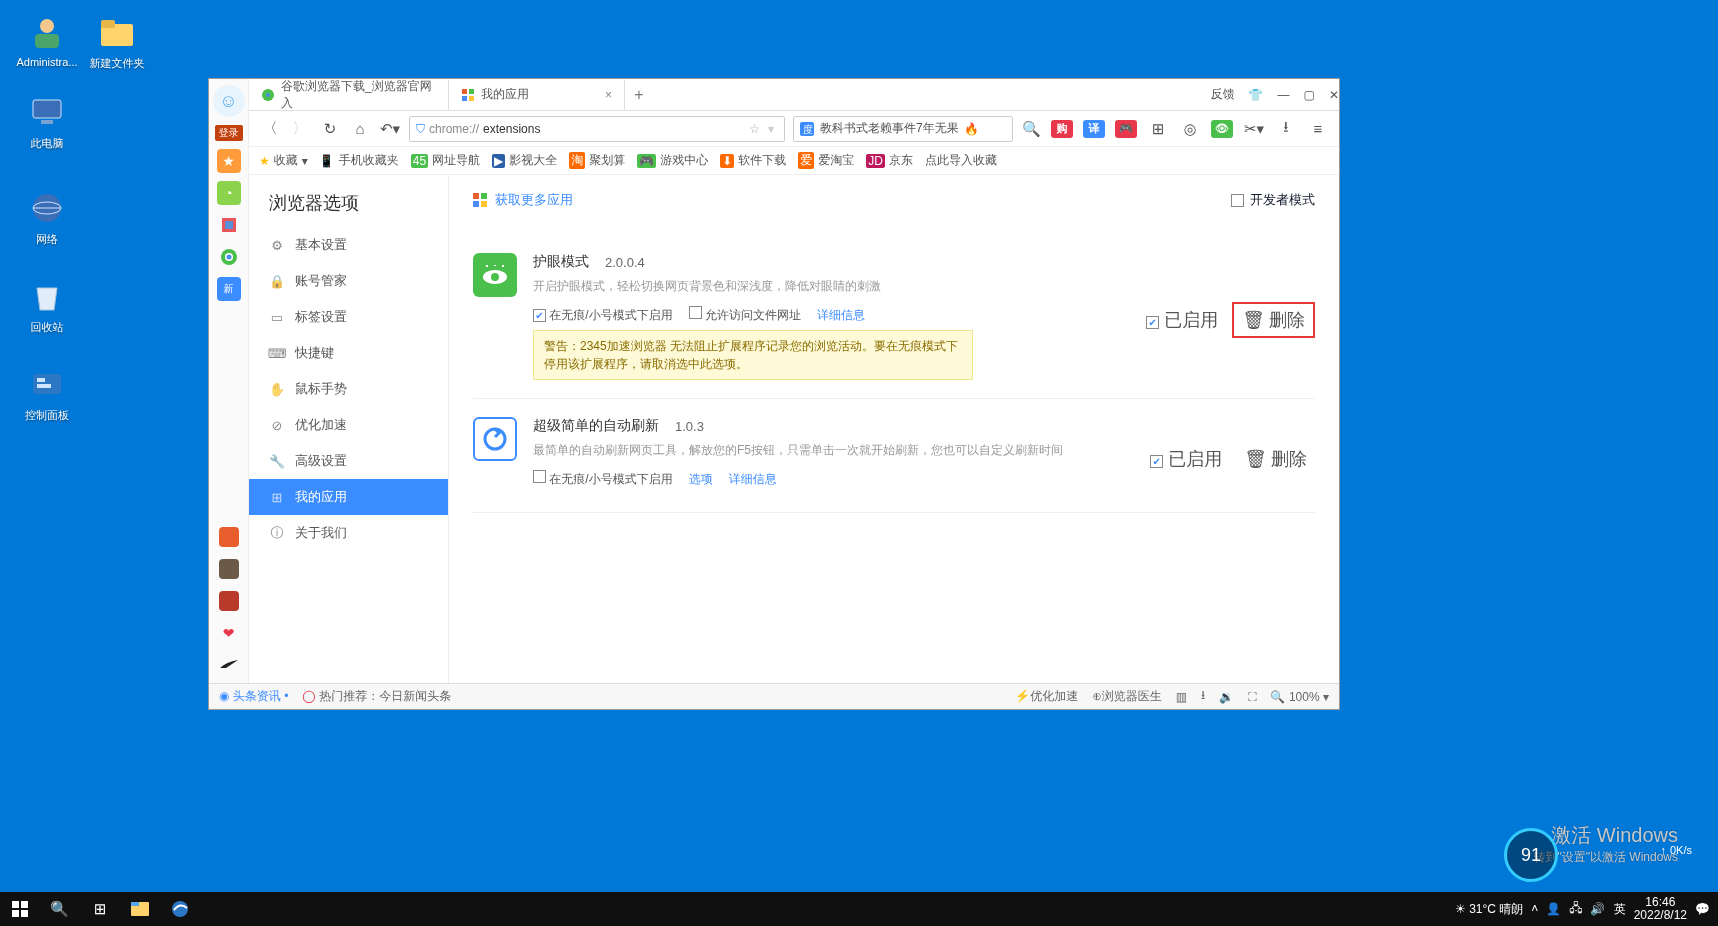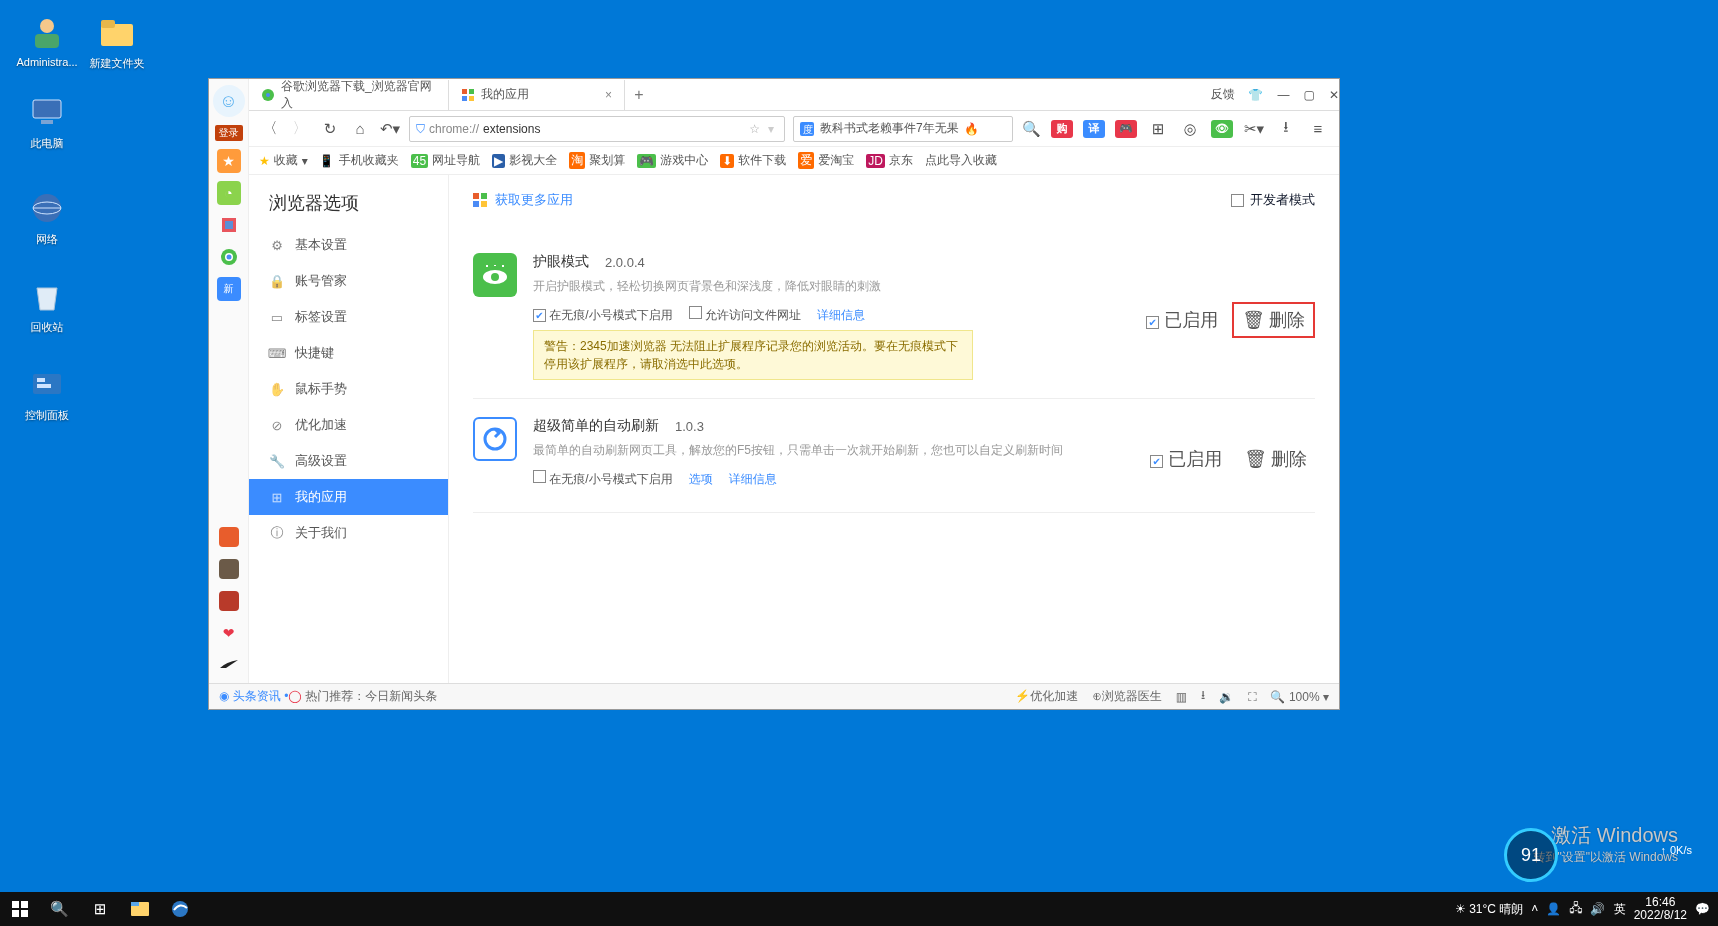--- a/index.html
+++ b/index.html
@@ -51,21 +51,21 @@
 .ext-ver{font-size:13px;color:#666}
 .ext-desc{font-size:12px;color:#999;margin-bottom:10px;line-height:1.6}
 .ext-opts{display:flex;align-items:center;gap:16px;font-size:12px;color:#555;margin-bottom:6px}
 .ext-opts .lnk{color:#3b8cff;cursor:pointer}
 .warn{background:#fef9d7;border:1px solid #f0e68c;padding:6px 10px;font-size:12px;color:#8a6d00;line-height:1.5;max-width:440px}
 .ext-actions{display:flex;align-items:center;gap:14px;font-size:18px;color:#555;padding-top:6px}
 .ext-actions .del{display:flex;align-items:center;gap:4px;padding:4px 8px;cursor:pointer}
 .ext-actions .del.hl{border:2px solid #e53935}
 .cb{width:13px;height:13px;border:1px solid #888;display:inline-flex;align-items:center;justify-content:center;font-size:10px;color:#3b8cff}
 .cb.on::before{content:"✔"}
-.status{position:absolute;left:0;right:0;bottom:0;height:26px;background:#f7f7f7;border-top:1px solid #ddd;display:flex;align-items:center;padding:0 10px;font-size:12px;color:#666}
+.status{position:absolute;left:0;right:0;bottom:0;height:26px;background:#f7f7f7;border-top:1px solid #ddd;display:flex;align-items:center;gap:14px;padding:0 10px;font-size:12px;color:#666}
 .status .right{margin-left:auto;display:flex;gap:14px;align-items:center}
 .taskbar{position:absolute;left:0;right:0;bottom:0;height:34px;background:#101010;display:flex;align-items:center;color:#fff;font-size:12px}
 .taskbar .tb-ico{width:40px;height:34px;display:flex;align-items:center;justify-content:center;cursor:pointer;font-size:15px}
 .taskbar .tray{margin-left:auto;display:flex;align-items:center;gap:8px;padding-right:8px}
 .overlay{position:absolute;color:#c8c8c8;text-shadow:0 0 2px rgba(0,0,0,.3)}
 .gauge{position:absolute;right:160px;bottom:44px;width:54px;height:54px;border-radius:50%;border:3px solid #3cf;background:rgba(0,0,0,.4);display:flex;align-items:center;justify-content:center;color:#fff;font-size:18px}
 .netspd{position:absolute;right:26px;bottom:70px;color:#fff;font-size:11px;display:flex;gap:4px;align-items:center}
 svg{display:block}
 </style>
 </head>

